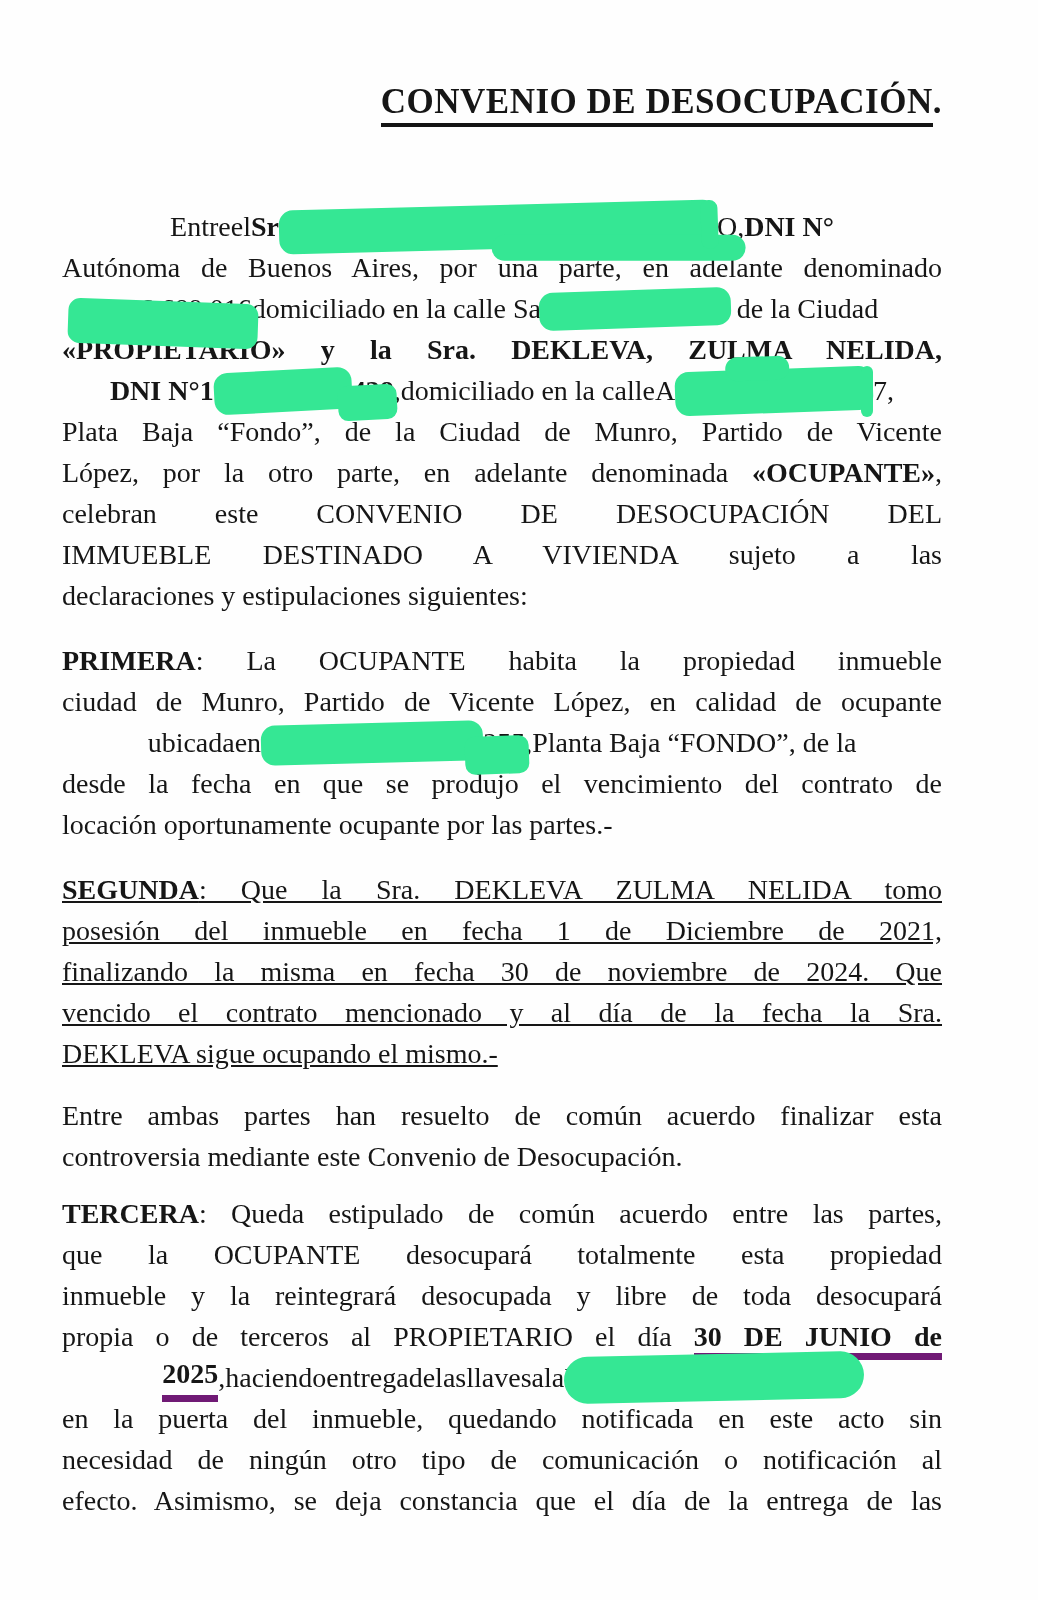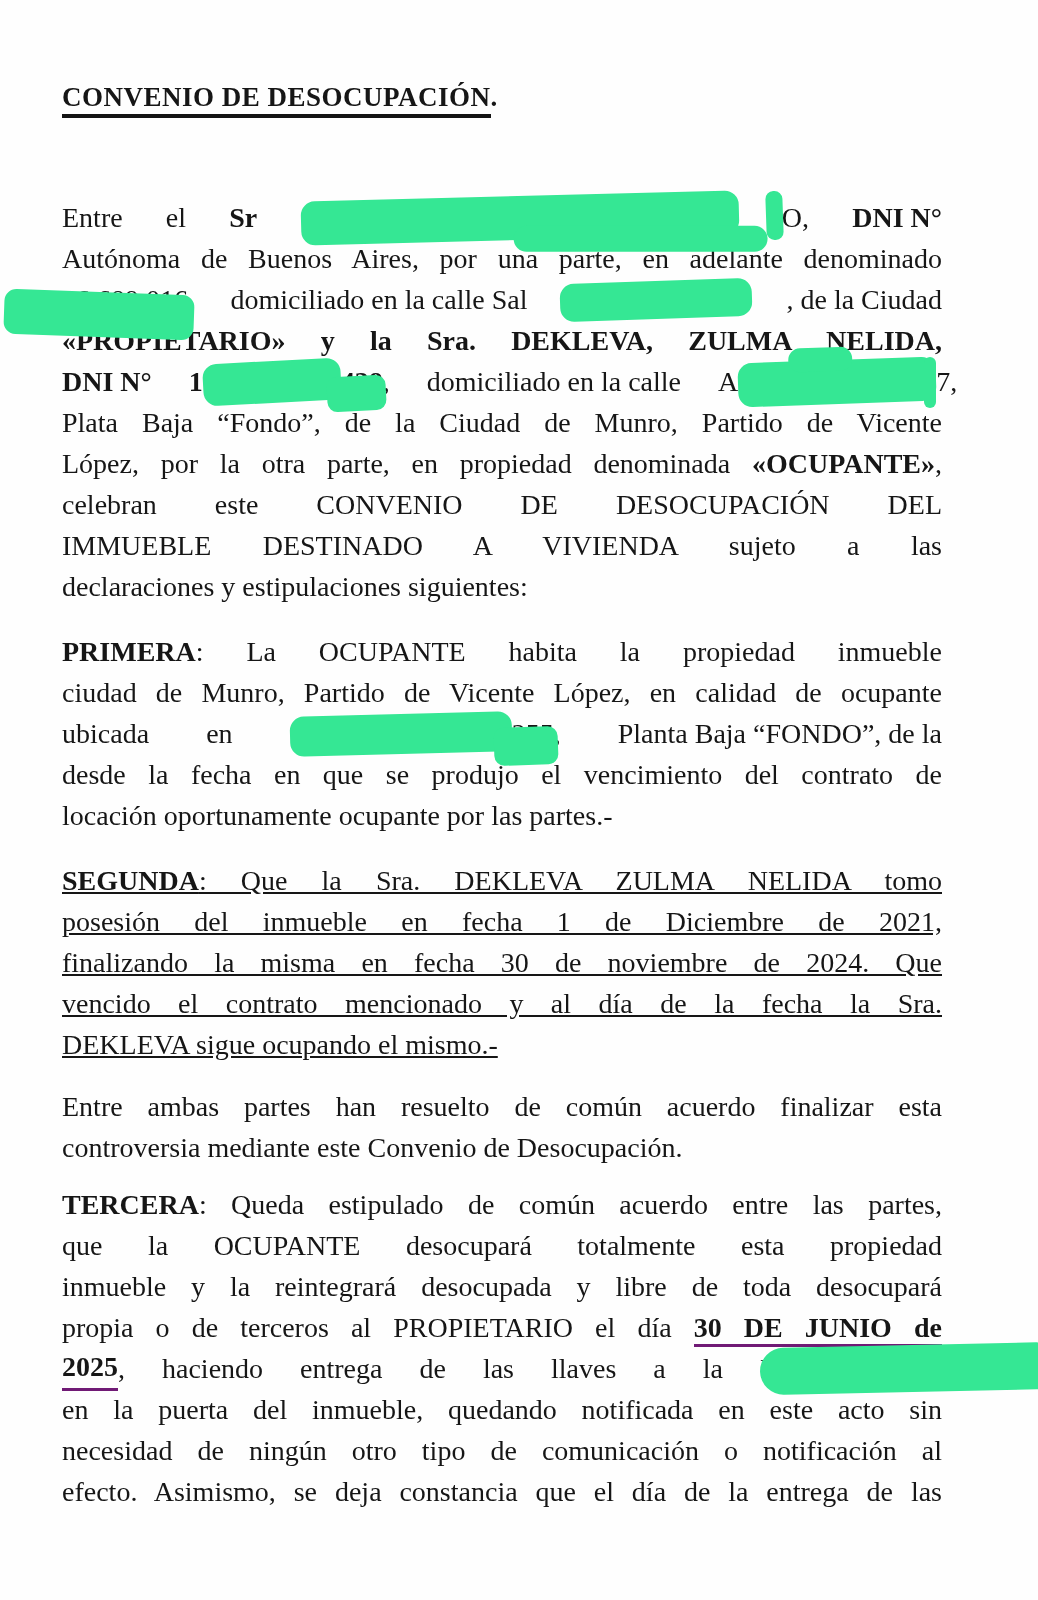--- a/index.html
+++ b/index.html
@@ -8,50 +8,49 @@
     position:relative;
     width:1038px;height:1600px;
     background:#fefefe;
     margin:0 auto;
     overflow:hidden;
     font-family:"Liberation Serif","DejaVu Serif",serif;
     color:var(--ink);
   }
   .content{ padding:82px 96px 0 62px; }
   .doc-title{
-    text-align:left;
-    font-size:27px;
+    text-align:right;
+    font-size:35px;
     font-weight:bold;
     letter-spacing:.5px;
     margin:0 0 84px 0;
     white-space:nowrap;
   }
   .doc-title .u-title{
     border-bottom:4px solid #141414;
     padding-bottom:2px;
   }
   .para{ margin:0 0 24px 0; }
   .ln{
     font-size:28px;
     line-height:41px;
     height:41px;
     overflow:visible;
   }
   .j{ text-align:justify; text-align-last:justify; }
   .fx{
     display:flex;
-    justify-content:space-between;
+    justify-content:center;
     align-items:center;
     height:41px;
-    gap:37px;
   }
   .fx .sp{ white-space:pre; }
   .grp{ display:flex; align-items:center; white-space:pre; }
   b{ font-weight:bold; }
-  .u{ border-bottom:3px solid #701a75; padding-bottom:1px; }
+  .u{ border-bottom:7px solid #701a75; padding-bottom:1px; }
   
   .rd{
     display:inline-block;
     position:relative;
     z-index:2;
     background:var(--mk);
     height:40px;
     border-radius:14px;
     transform:rotate(-1deg);
     flex:0 0 auto;
@@ -111,21 +110,21 @@
         <b class="sp">DNI N°</b>
         <span class="grp">
           <b>1</b><span class="rd" style="width:138px;height:42px;transform:rotate(-3deg);"></span><span class="pk"><b>438</b><i class="cv" style="left:-14px;right:-3px;top:15px;bottom:-9px;border-radius:10px;transform:rotate(-3deg);"></i></span><span>,</span>
         </span>
         <span class="sp">domiciliado en la calle</span>
         <span class="grp">
           <span>A</span><span class="rd rd-bump" style="width:198px;height:44px;transform:rotate(-2deg);"></span><span class="pk"><span>7,</span><i class="cv" style="left:-12px;top:-4px;bottom:-6px;width:55%;border-radius:8px;"></i></span>
         </span>
       </div>
       <div class="ln j">Plata Baja “Fondo”, de la Ciudad de Munro, Partido de Vicente</div>
-      <div class="ln j"><span>López, por la otra parte, en propiedad denominada </span><b>«OCUPANTE»</b><span>,</span></div>
+      <div class="ln j"><span>López, por la otro parte, en adelante denominada </span><b>«OCUPANTE»</b><span>,</span></div>
       <div class="ln j">celebran este CONVENIO DE DESOCUPACIÓN DEL</div>
       <div class="ln j">IMMUEBLE DESTINADO A VIVIENDA sujeto a las</div>
       <div class="ln">declaraciones y estipulaciones siguientes:</div>
     </div>
 
     <div class="para">
       <div class="ln j"><b>PRIMERA</b><span>: La OCUPANTE habita la propiedad inmueble</span></div>
       <div class="ln j">ciudad de Munro, Partido de Vicente López, en calidad de ocupante</div>
       <div class="ln fx">
         <span class="sp">ubicada</span>

